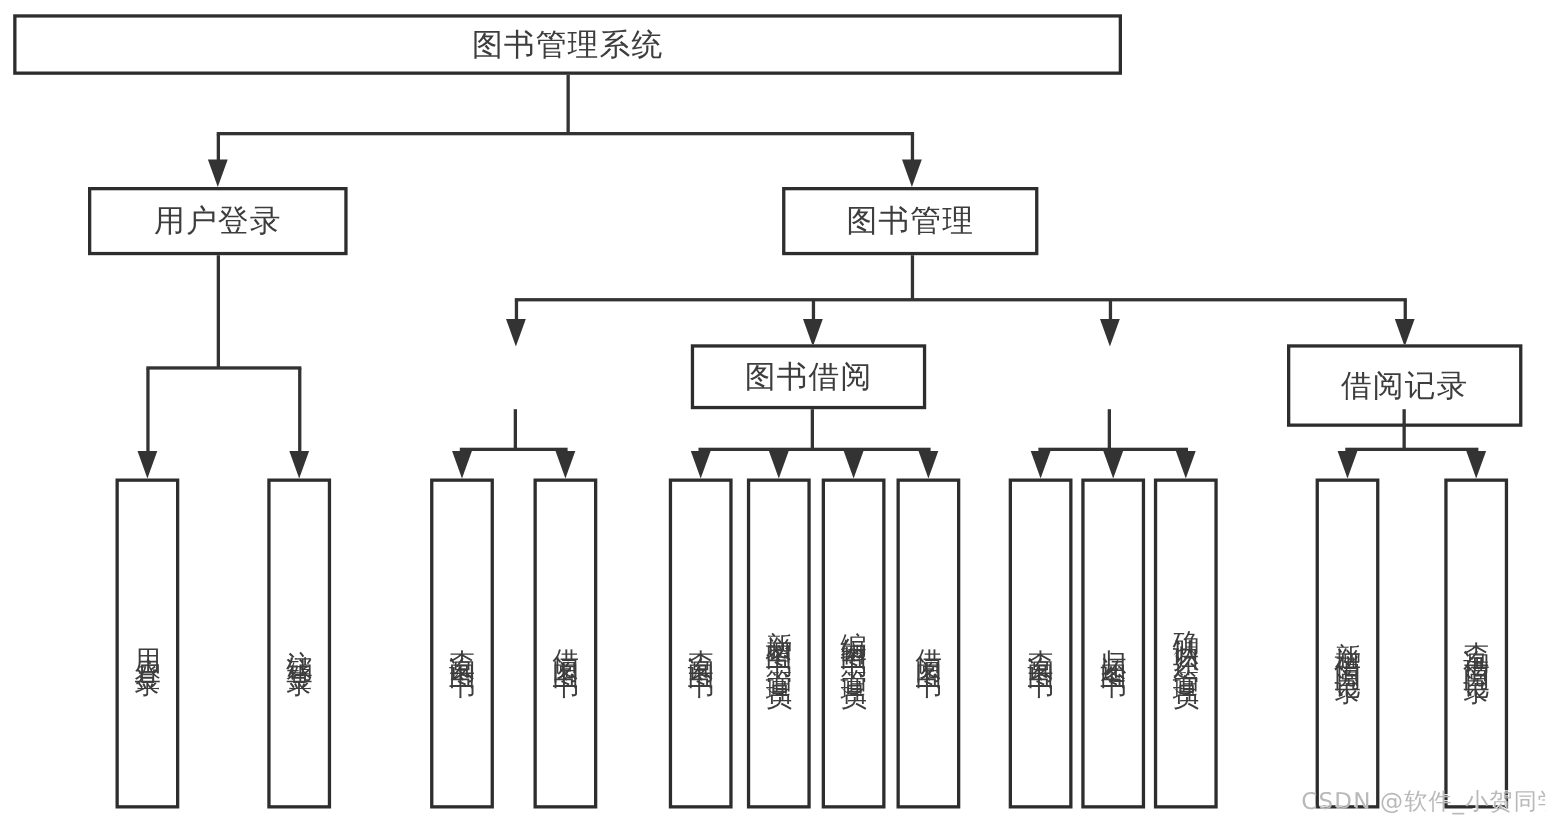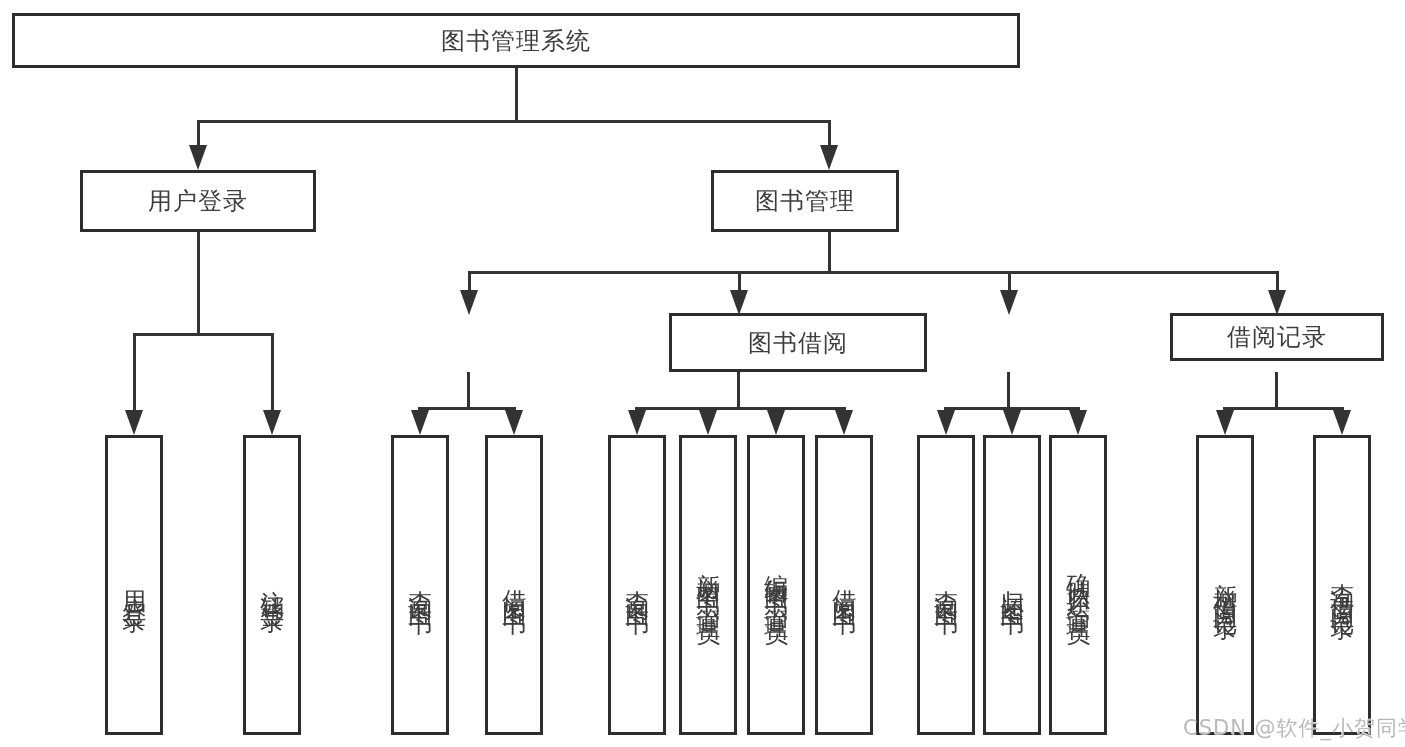--- a/index.html
+++ b/index.html
@@ -8,21 +8,21 @@
     position:relative;width:1405px;height:747px;overflow:hidden;
     background:var(--background,#fff);
     font-family:"DejaVu Sans","Liberation Sans",sans-serif;
     color:var(--text,#3d3d3d);
   }
   .box{
     position:absolute;box-sizing:border-box;
     border:3px solid var(--box_border,#2d2d2d);
     background:#fff;
     display:flex;align-items:center;justify-content:center;
-    font-size:24px;letter-spacing:1px;
+    font-size:28px;letter-spacing:1px;
     color:var(--text,#3d3d3d);
     white-space:nowrap;
   }
   .leaf{
     writing-mode:vertical-rl;text-orientation:mixed;
     letter-spacing:7px;line-height:1.1;font-size:24px;
     white-space:normal;
   }
   .hl,.vl{position:absolute;background:var(--line,#333);}
   .hl{height:3px;}
@@ -50,42 +50,42 @@
 
   <div class="vl" style="left:515px;top:68px;height:54px;"></div>
 
   <div class="hl" style="left:197px;top:120px;width:634px;"></div>
   <div class="vl" style="left:197px;top:122px;height:25px;"></div>
   <div class="vl" style="left:828px;top:122px;height:25px;"></div>
   <div class="arrow" style="left:189px;top:145px;"></div>
   <div class="arrow" style="left:820px;top:145px;"></div>
 
   <div class="box" style="left:80px;top:170px;width:236px;height:62px;">用户登录</div>
-  <div class="box" style="left:711px;top:170px;width:188px;height:62px;">图书管理</div>
+  <div class="box" style="left:711px;top:170px;width:233px;height:62px;">图书管理</div>
 
   <div class="vl" style="left:197px;top:232px;height:103px;"></div>
   <div class="hl" style="left:133px;top:333px;width:141px;"></div>
   <div class="vl" style="left:133px;top:335px;height:77px;"></div>
   <div class="vl" style="left:271px;top:335px;height:77px;"></div>
   <div class="arrow" style="left:125px;top:410px;"></div>
   <div class="arrow" style="left:263px;top:410px;"></div>
 
   <div class="vl" style="left:828px;top:232px;height:41px;"></div>
   <div class="hl" style="left:468px;top:271px;width:811px;"></div>
   <div class="vl" style="left:468px;top:273px;height:19px;"></div>
   <div class="vl" style="left:738px;top:273px;height:19px;"></div>
   <div class="vl" style="left:1008px;top:273px;height:19px;"></div>
   <div class="vl" style="left:1276px;top:273px;height:19px;"></div>
   <div class="arrow" style="left:460px;top:290px;"></div>
   <div class="arrow" style="left:730px;top:290px;"></div>
   <div class="arrow" style="left:1000px;top:290px;"></div>
   <div class="arrow" style="left:1268px;top:290px;"></div>
 
-  <div class="box" style="left:669px;top:313px;width:258px;height:59px;">图书借阅</div>
-  <div class="box" style="left:1170px;top:313px;width:214px;height:48px;">借阅记录</div>
+  <div class="box" style="left:628px;top:313px;width:214px;height:59px;">图书借阅</div>
+  <div class="box" style="left:1170px;top:313px;width:214px;height:75px;">借阅记录</div>
 
   <div class="vl" style="left:467px;top:372px;height:37px;"></div>
   <div class="hl" style="left:418px;top:407px;width:98px;"></div>
   <div class="arrow" style="left:411px;top:410px;"></div>
   <div class="arrow" style="left:505px;top:410px;"></div>
 
   <div class="vl" style="left:737px;top:372px;height:37px;"></div>
   <div class="hl" style="left:635px;top:407px;width:211px;"></div>
   <div class="arrow" style="left:628px;top:410px;"></div>
   <div class="arrow" style="left:699px;top:410px;"></div>

